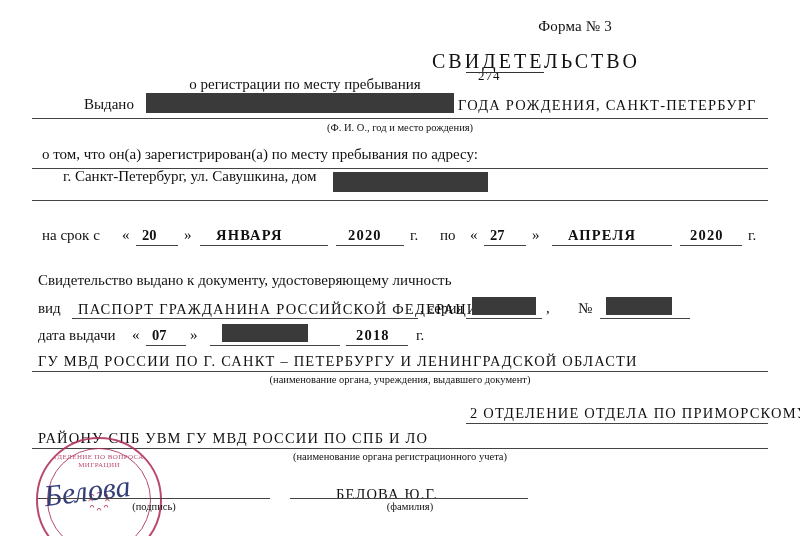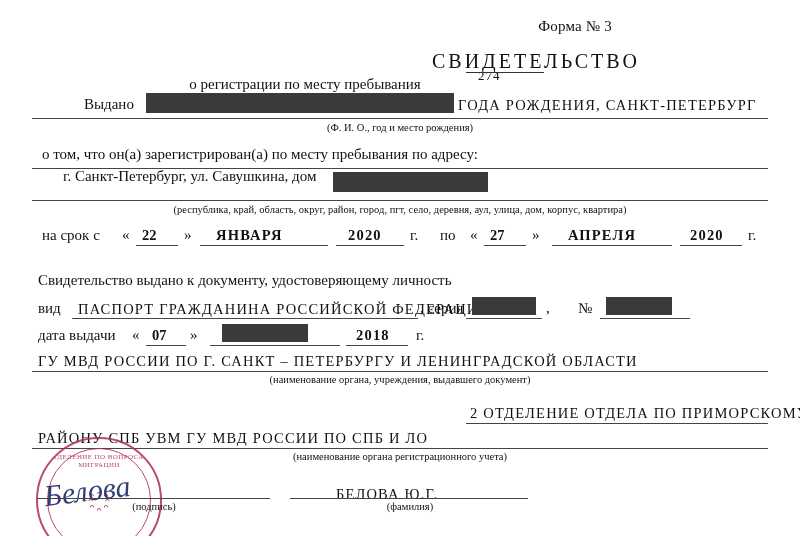--- a/index.html
+++ b/index.html
@@ -171,25 +171,24 @@
   <div class="filled filled-sp" style="left:458px; top:97px;">ГОДА РОЖДЕНИЯ, САНКТ-ПЕТЕРБУРГ</div>
   <div class="rule" style="left:32px; top:118px; width:736px;"></div>
   <div class="caption" style="left:232px; top:122px; width:336px;">(Ф. И. О., год и место рождения)</div>
 
   <div class="row-label" style="left:42px; top:146px;">о том, что он(а) зарегистрирован(а) по месту пребывания по адресу:</div>
   <div class="rule" style="left:32px; top:168px; width:736px;"></div>
 
   <div class="row-label" style="left:42px; top:168px;margin-left:21px;">г. Санкт-Петербург, ул. Савушкина, дом</div>
   <div class="redact" style="left:333px; top:172px; width:155px; height:20px;"></div>
   <div class="rule" style="left:32px; top:200px; width:736px;"></div>
-  <div class="caption" style="left:132px; top:204px; width:536px;">(республика, край, область, округ, район, город, пгт, село, деревня, аул, улица, дом, корпус, квартира)</div>
 
   <div class="row-label" style="left:42px; top:227px;">на срок с</div>
   <div class="row-label" style="left:122px; top:227px;">«</div>
-  <div class="filled" style="left:142px; top:227px; font-weight:bold;">22</div>
+  <div class="filled" style="left:142px; top:227px; font-weight:bold;">20</div>
   <div class="rule" style="left:136px; top:245px; width:42px;"></div>
   <div class="row-label" style="left:184px; top:227px;">»</div>
   <div class="filled filled-sp" style="left:216px; top:227px; font-weight:bold;">ЯНВАРЯ</div>
   <div class="rule" style="left:200px; top:245px; width:128px;"></div>
   <div class="filled filled-sp" style="left:348px; top:227px; font-weight:bold;">2020</div>
   <div class="rule" style="left:336px; top:245px; width:68px;"></div>
   <div class="row-label" style="left:410px; top:227px;">г.</div>
   <div class="row-label" style="left:440px; top:227px;">по</div>
   <div class="row-label" style="left:470px; top:227px;">«</div>
   <div class="filled" style="left:490px; top:227px; font-weight:bold;">27</div>

